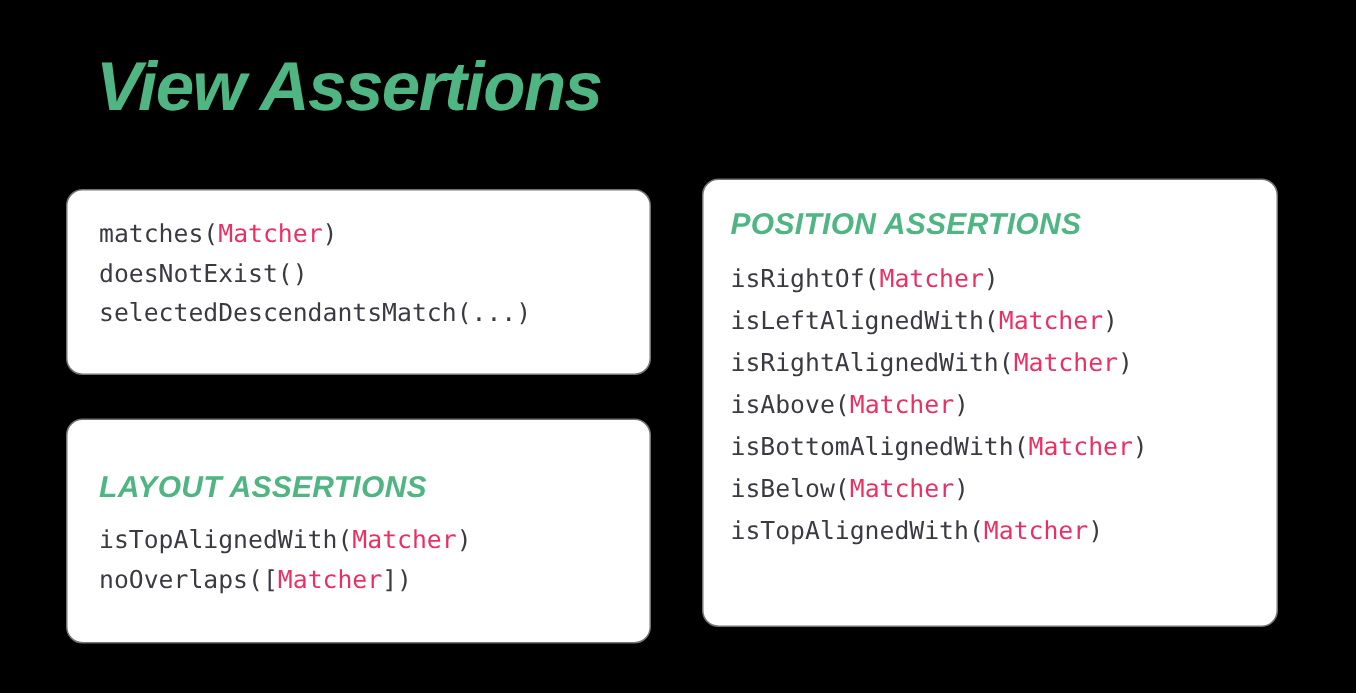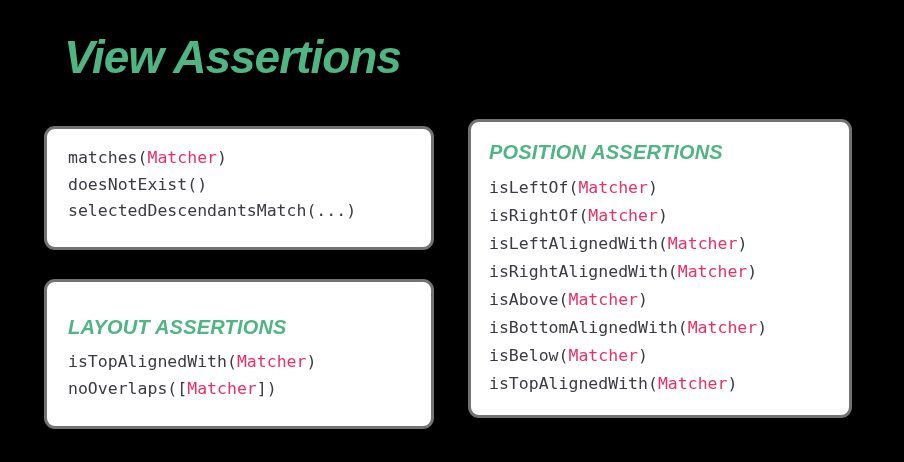--- a/index.html
+++ b/index.html
@@ -28,21 +28,21 @@
     font-style: italic;
     letter-spacing: -1px;
     color: #4EB583;
     white-space: nowrap;
   }
 
   
   .card {
     position: absolute;
     background: #FFFFFF;
-    border: 3px solid #737373;
+    border: 1px solid #737373;
     border-radius: 11px;
     box-sizing: border-box;
   }
   #card-matchers   { left: 44px;  top: 126px; width: 390px; height: 124px; }
   #card-layout     { left: 44px;  top: 279px; width: 390px; height: 150px; }
   #card-position   { left: 468px; top: 119px; width: 384px; height: 299px; }
 
   .card-inner {
     padding: 16px 0 0 21px;
   }
@@ -107,21 +107,20 @@
           <li class="code-line"><span class="punct">isTopAlignedWith</span><span class="punct">(</span><span class="arg">Matcher</span><span class="punct">)</span></li>
           <li class="code-line"><span class="punct">noOverlaps</span><span class="punct">([</span><span class="arg">Matcher</span><span class="punct">])</span></li>
         </ul>
     </div>
   </div>
 
   <div class="card" id="card-position">
     <div class="card-inner">
       <div class="section-heading">POSITION ASSERTIONS</div>
       <ul class="code-list">
-          <li class="code-line"><span class="punct">isLeftOf</span><span class="punct">(</span><span class="arg">Matcher</span><span class="punct">)</span></li>
           <li class="code-line"><span class="punct">isRightOf</span><span class="punct">(</span><span class="arg">Matcher</span><span class="punct">)</span></li>
           <li class="code-line"><span class="punct">isLeftAlignedWith</span><span class="punct">(</span><span class="arg">Matcher</span><span class="punct">)</span></li>
           <li class="code-line"><span class="punct">isRightAlignedWith</span><span class="punct">(</span><span class="arg">Matcher</span><span class="punct">)</span></li>
           <li class="code-line"><span class="punct">isAbove</span><span class="punct">(</span><span class="arg">Matcher</span><span class="punct">)</span></li>
           <li class="code-line"><span class="punct">isBottomAlignedWith</span><span class="punct">(</span><span class="arg">Matcher</span><span class="punct">)</span></li>
           <li class="code-line"><span class="punct">isBelow</span><span class="punct">(</span><span class="arg">Matcher</span><span class="punct">)</span></li>
           <li class="code-line"><span class="punct">isTopAlignedWith</span><span class="punct">(</span><span class="arg">Matcher</span><span class="punct">)</span></li>
         </ul>
     </div>
   </div>

